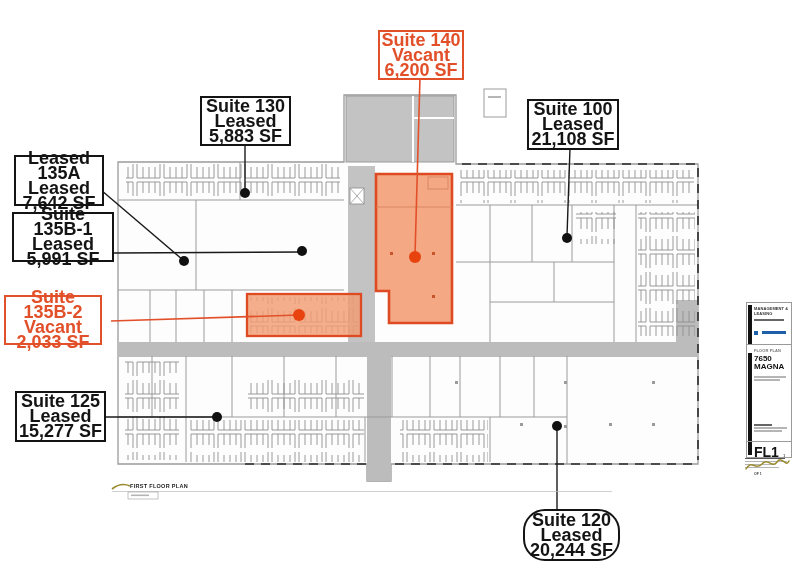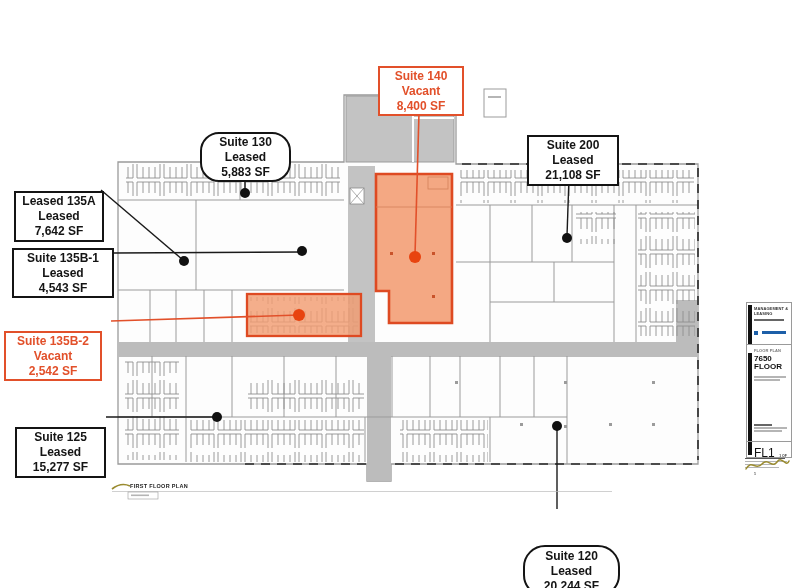--- a/index.html
+++ b/index.html
@@ -2,42 +2,42 @@
 <html><head>
 <meta charset="utf-8">
 <style>
   html,body{margin:0;padding:0;background:#ffffff;}
   .stage{position:relative;width:792px;height:588px;background:#ffffff;overflow:hidden;
          font-family:"Liberation Sans", sans-serif;}
   svg{position:absolute;left:0;top:0;}
   
   .co{position:absolute;background:#fff;border:2px solid #141414;color:#141414;
       display:flex;flex-direction:column;justify-content:center;align-items:center;
-      text-align:center;font-weight:bold;font-size:12px;line-height:15px;z-index:4;margin-top:36px;}
+      text-align:center;font-weight:bold;font-size:18px;line-height:15px;z-index:4;}
   .co.vacant{border-color:#E2502A;color:#E2502A;}
   #co-140{left:378px;top:30px;width:82px;height:46px;}
-  #co-130{left:200px;top:96px;width:87px;height:46px;border-radius:19px;}
+  #co-130{left:200px;top:96px;width:87px;height:46px;}
   #co-100{left:527px;top:99px;width:88px;height:47px;}
   #co-135a{left:14px;top:155px;width:86px;height:47px;}
   #co-135b1{left:12px;top:212px;width:98px;height:46px;}
   #co-135b2{left:4px;top:295px;width:94px;height:46px;}
   #co-125{left:15px;top:391px;width:87px;height:47px;}
   #co-120{left:523px;top:509px;width:93px;height:48px;border-radius:22px;}
   
   .tb{position:absolute;left:746px;top:302px;width:44px;height:154px;background:#fff;
       border:1px solid #9a9a9a;z-index:4;font-family:"Liberation Sans",sans-serif;}
   .tb .lbar{position:absolute;left:1px;width:4px;background:#111;}
   .tb .sect{position:absolute;left:7px;right:2px;}
   .tb .micro{font-size:4px;line-height:5px;color:#333;font-weight:bold;letter-spacing:.1px;}
   .tb .bar{height:2px;background:#b5b5b5;margin:1px 0;}
   .tb .bar.dk{background:#666;}
   .tb .bar.blue{background:#1d5fa8;}
   .tb .hline{position:absolute;left:0;right:0;height:1px;background:#9a9a9a;}
   .tb .prop{font-size:8px;line-height:8px;font-weight:bold;color:#111;letter-spacing:0;}
-  .tb .sheet{font-size:12px;line-height:11px;font-weight:normal;color:#111;}
+  .tb .sheet{font-size:14px;line-height:11px;font-weight:bold;color:#111;}
   .tb .sheetct{font-size:3.5px;color:#444;font-weight:bold;}
   .logo-sq{display:inline-block;width:4px;height:4px;background:#1d5fa8;vertical-align:middle;}
   .below-tb{position:absolute;left:744px;top:456px;width:47px;z-index:4;}
   .below-tb .bar{height:1.5px;background:#b5b5b5;margin:1.5px 1px;}
   .below-tb .bar.dk{background:#555;}
 </style>
 </head>
 <body>
 
 <div class="stage">
@@ -151,46 +151,46 @@
       <text x="130" y="488" font-size="5.5" font-weight="bold" fill="#222" letter-spacing="0.3">FIRST FLOOR PLAN</text>
       <path d="M112,491.5 H612" stroke="#bbbbbb" stroke-width="0.7"></path>
       <rect x="128" y="492" width="30" height="7" fill="none" stroke="#9b9b9b" stroke-width="0.6"></rect>
       <rect x="131" y="494.5" width="18" height="1.6" fill="#b5b5b5"></rect>
     </g>
   </svg>
 
   <div class="co vacant" id="co-140">
     <span>Suite 140</span>
     <span>Vacant</span>
-    <span>8,400 SF</span>
+    <span>6,200 SF</span>
   </div>
   <div class="co" id="co-130">
     <span>Suite 130</span>
     <span>Leased</span>
     <span>5,883 SF</span>
   </div>
   <div class="co" id="co-100">
-    <span>Suite 200</span>
+    <span>Suite 100</span>
     <span>Leased</span>
     <span>21,108 SF</span>
   </div>
   <div class="co" id="co-135a">
     <span>Leased 135A</span>
     <span>Leased</span>
     <span>7,642 SF</span>
   </div>
   <div class="co" id="co-135b1">
     <span>Suite 135B-1</span>
     <span>Leased</span>
-    <span>4,543 SF</span>
+    <span>5,991 SF</span>
   </div>
   <div class="co vacant" id="co-135b2">
     <span>Suite 135B-2</span>
     <span>Vacant</span>
-    <span>2,542 SF</span>
+    <span>2,033 SF</span>
   </div>
   <div class="co" id="co-125">
     <span>Suite 125</span>
     <span>Leased</span>
     <span>15,277 SF</span>
   </div>
   <div class="co" id="co-120">
     <span>Suite 120</span>
     <span>Leased</span>
     <span>20,244 SF</span>
@@ -206,21 +206,21 @@
       <div style="margin-top:2px;">
         <span class="logo-sq"></span>
         <span class="bar blue" style="display:inline-block;width:24px;height:3px;vertical-align:middle;"></span>
       </div>
     </div>
     <div class="hline" style="top:41px;"></div>
 
     <div class="sect" style="top:45px;">
       <div class="micro" style="color:#777;">FLOOR PLAN</div>
       <div class="prop" style="margin-top:2px;">7650</div>
-      <div class="prop">FLOOR</div>
+      <div class="prop">MAGNA</div>
       <div class="bar" style="width:32px;margin-top:5px;"></div>
       <div class="bar" style="width:26px;"></div>
     </div>
 
     <div class="sect" style="top:120px;">
       <div class="bar dk" style="width:18px;"></div>
       <div class="bar" style="width:33px;"></div>
       <div class="bar" style="width:28px;"></div>
     </div>
     <div class="hline" style="top:138px;"></div>

